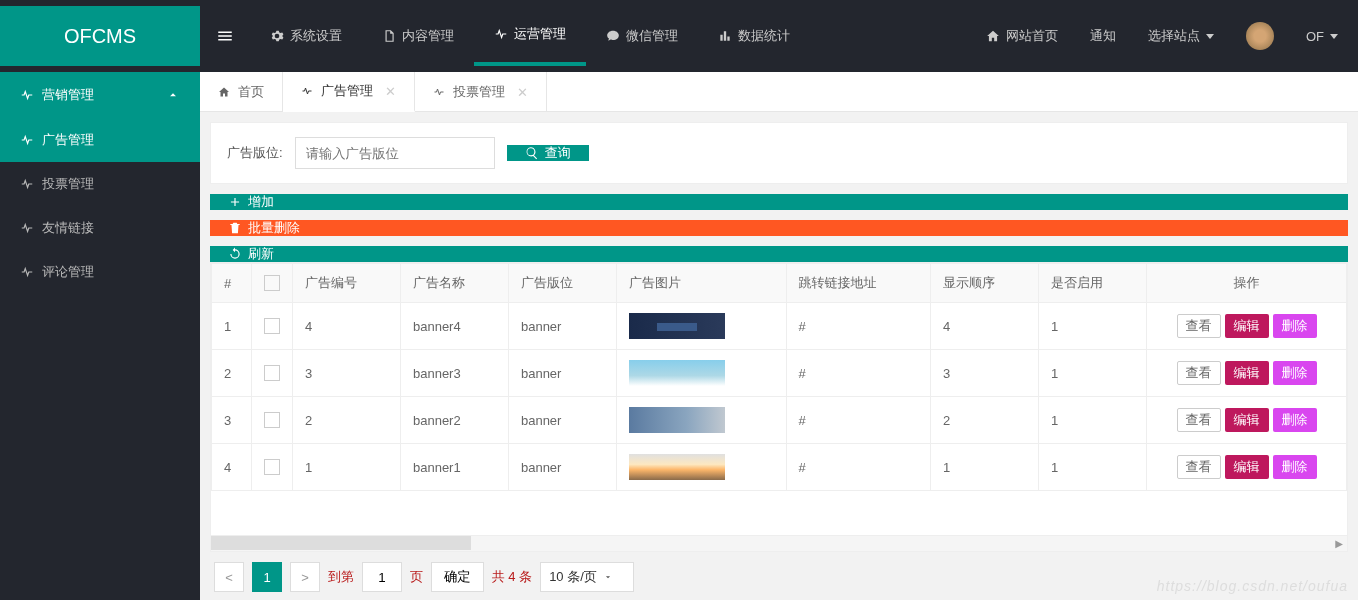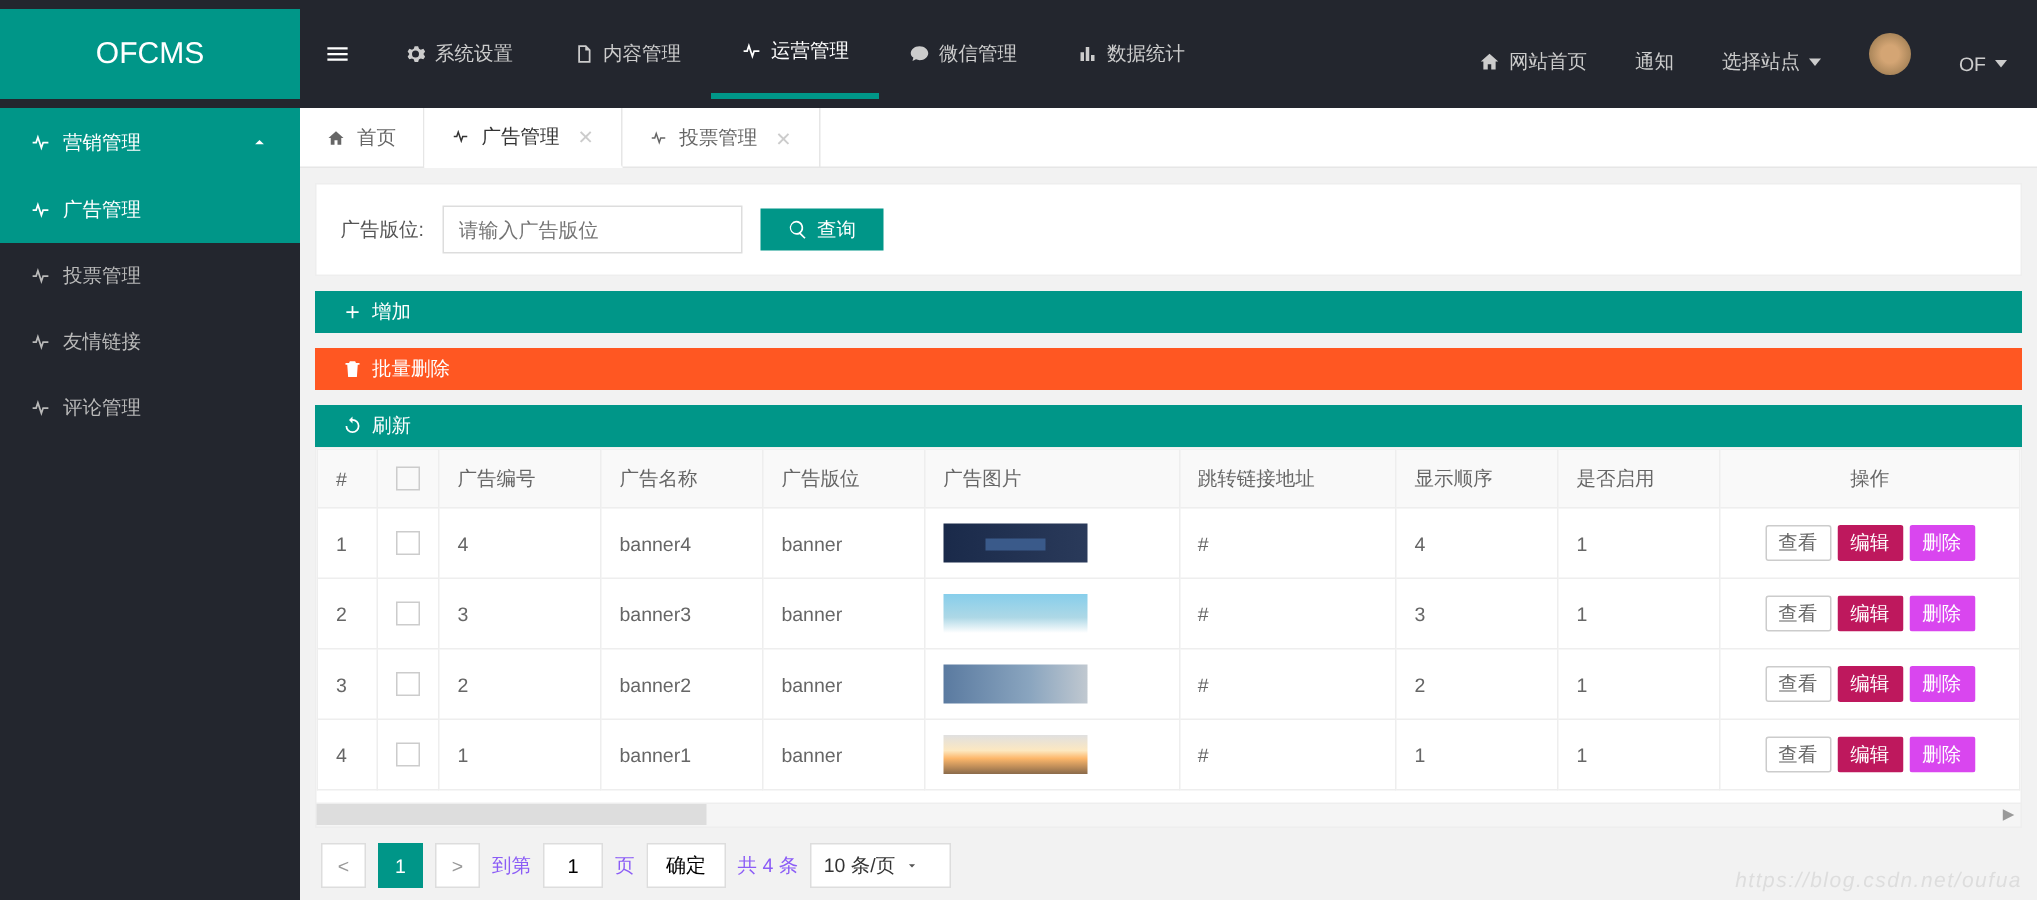--- a/index.html
+++ b/index.html
@@ -6,42 +6,42 @@
 body { background: #f2f2f2; font-size: 13px; color: #333; width: 1358px; height: 600px; overflow: hidden; }
 .header { display: flex; background: #23262e; height: 72px; align-items: center; }
 .logo { width: 200px; display: flex; align-items: center; justify-content: center; background: #009688; height: 60px; color: #fff; font-size: 20px; font-weight: 500; }
 .header-left { display: flex; align-items: center; flex: 1; }
 .menu-toggle { width: 50px; height: 60px; display: flex; align-items: center; justify-content: center; color: #fff; cursor: pointer; }
 .menu-toggle svg { width: 18px; height: 18px; fill: #fff; }
 .top-nav { display: flex; }
 .top-nav-item { padding: 0 20px; height: 60px; display: flex; align-items: center; color: #ccc; cursor: pointer; gap: 6px; }
 .top-nav-item.active { border-bottom: 4px solid #009688; color: #fff; }
 .top-nav-item svg { width: 14px; height: 14px; fill: currentColor; }
-.header-right { display: flex; align-items: flex-end; gap: 32px; padding-right: 20px; }
+.header-right { display: flex; align-items: center; gap: 32px; padding-right: 20px; }
 .header-right-item { color: #ccc; display: flex; align-items: center; gap: 6px; cursor: pointer; }
 .header-right-item svg { width: 14px; height: 14px; fill: currentColor; }
 .avatar { width: 28px; height: 28px; border-radius: 50%; background: radial-gradient(circle, #d4a574 30%, #8b6f47 100%); }
 .body-wrap { display: flex; height: 540px; }
 .sidebar { width: 200px; background: #23262e; overflow-y: auto; }
 .side-group { background: #009688; color: #fff; padding: 14px 20px; display: flex; align-items: center; justify-content: space-between; cursor: pointer; }
 .side-group svg { width: 14px; height: 14px; fill: #fff; }
 .side-item { color: #b9b9b9; padding: 13px 20px; display: flex; align-items: center; gap: 8px; cursor: pointer; }
 .side-item.active { background: #009688; color: #fff; }
 .side-item svg { width: 14px; height: 14px; fill: currentColor; }
 .main { flex: 1; background: #f2f2f2; display: flex; flex-direction: column; overflow: hidden; }
 .tabs { background: #fff; display: flex; border-bottom: 1px solid #e6e6e6; height: 40px; }
 .tab { padding: 0 18px; height: 40px; display: flex; align-items: center; gap: 8px; border-right: 1px solid #e6e6e6; cursor: pointer; color: #666; }
 .tab.active { background: #fff; color: #333; border-bottom: 2px solid #fff; margin-bottom: -1px; }
 .tab svg { width: 12px; height: 12px; fill: currentColor; }
 .tab-close { color: #ccc; margin-left: 4px; }
 .content { padding: 10px; flex: 1; display: flex; flex-direction: column; overflow: hidden; }
 .filter-bar { background: #fff; padding: 14px 16px; display: flex; align-items: center; gap: 12px; margin-bottom: 10px; border: 1px solid #eee; }
 .filter-label { color: #555; }
 .filter-input { height: 32px; width: 200px; border: 1px solid #ddd; padding: 0 10px; color: #666; }
-.btn { height: 28px; padding: 0 18px; border: none; color: #fff; cursor: pointer; display: inline-flex; align-items: center; gap: 6px; font-size: 13px; }
+.btn { height: 16px; padding: 0 18px; border: none; color: #fff; cursor: pointer; display: inline-flex; align-items: center; gap: 6px; font-size: 13px; }
 .btn-teal { background: #009688; }
 .btn-green { background: #009688; }
 .btn-red { background: #ff5722; }
 .btn-refresh { background: #009688; }
 .btn svg { width: 14px; height: 14px; fill: #fff; }
 .toolbar { display: flex; gap: 10px; margin-bottom: 0; flex-direction: column; }
 .table-wrap { background: #fff; flex: 1; overflow: auto; border: 1px solid #eee; }
 table { width: 100%; border-collapse: collapse; }
 th, td { border: 1px solid #eee; padding: 10px 12px; text-align: left; font-weight: normal; }
 th { background: #f9f9f9; color: #666; }
@@ -59,21 +59,21 @@
 .sm-del { background: #d946ef; }
 .actions { text-align: center; white-space: nowrap; }
 th.actions { text-align: center; }
 .hscroll { height: 16px; background: #f5f5f5; border: 1px solid #eee; border-top: none; position: relative; }
 .hscroll-thumb { position: absolute; left: 0; top: 0; height: 14px; width: 260px; background: #ddd; }
 .hscroll-arrow { position: absolute; right: 0; top: 0; width: 16px; height: 14px; display: flex; align-items: center; justify-content: center; color: #999; font-size: 10px; }
 .pager { display: flex; align-items: center; gap: 8px; padding: 10px 4px; background: #f2f2f2; }
 .pg-btn { width: 30px; height: 30px; border: 1px solid #ddd; background: #fff; display: flex; align-items: center; justify-content: center; color: #999; cursor: pointer; }
 .pg-btn.active { background: #009688; color: #fff; border-color: #009688; }
 .pg-input { width: 40px; height: 30px; border: 1px solid #ddd; text-align: center; }
-.pg-text { color: #8b5cf6; }
+.pg-text { color: #b91c1c; }
 .pg-confirm { padding: 0 12px; height: 30px; border: 1px solid #ddd; background: #fff; cursor: pointer; }
 .pg-select { height: 30px; border: 1px solid #ddd; padding: 0 20px 0 8px; background: #fff; position: relative; display: flex; align-items: center; cursor: pointer; }
 .pg-select svg { width: 10px; height: 10px; fill: #555; margin-left: 6px; }
 .watermark { position: absolute; right: 10px; bottom: 6px; color: #ddd; font-size: 14px; font-style: italic; letter-spacing: 1px; pointer-events: none; }
 .sg-left { display: flex; align-items: center; gap: 8px; }
 .caret { width: 0; height: 0; border-left: 4px solid transparent; border-right: 4px solid transparent; border-top: 5px solid currentColor; display: inline-block; }
 </style>
 </head>
 <body>
 

